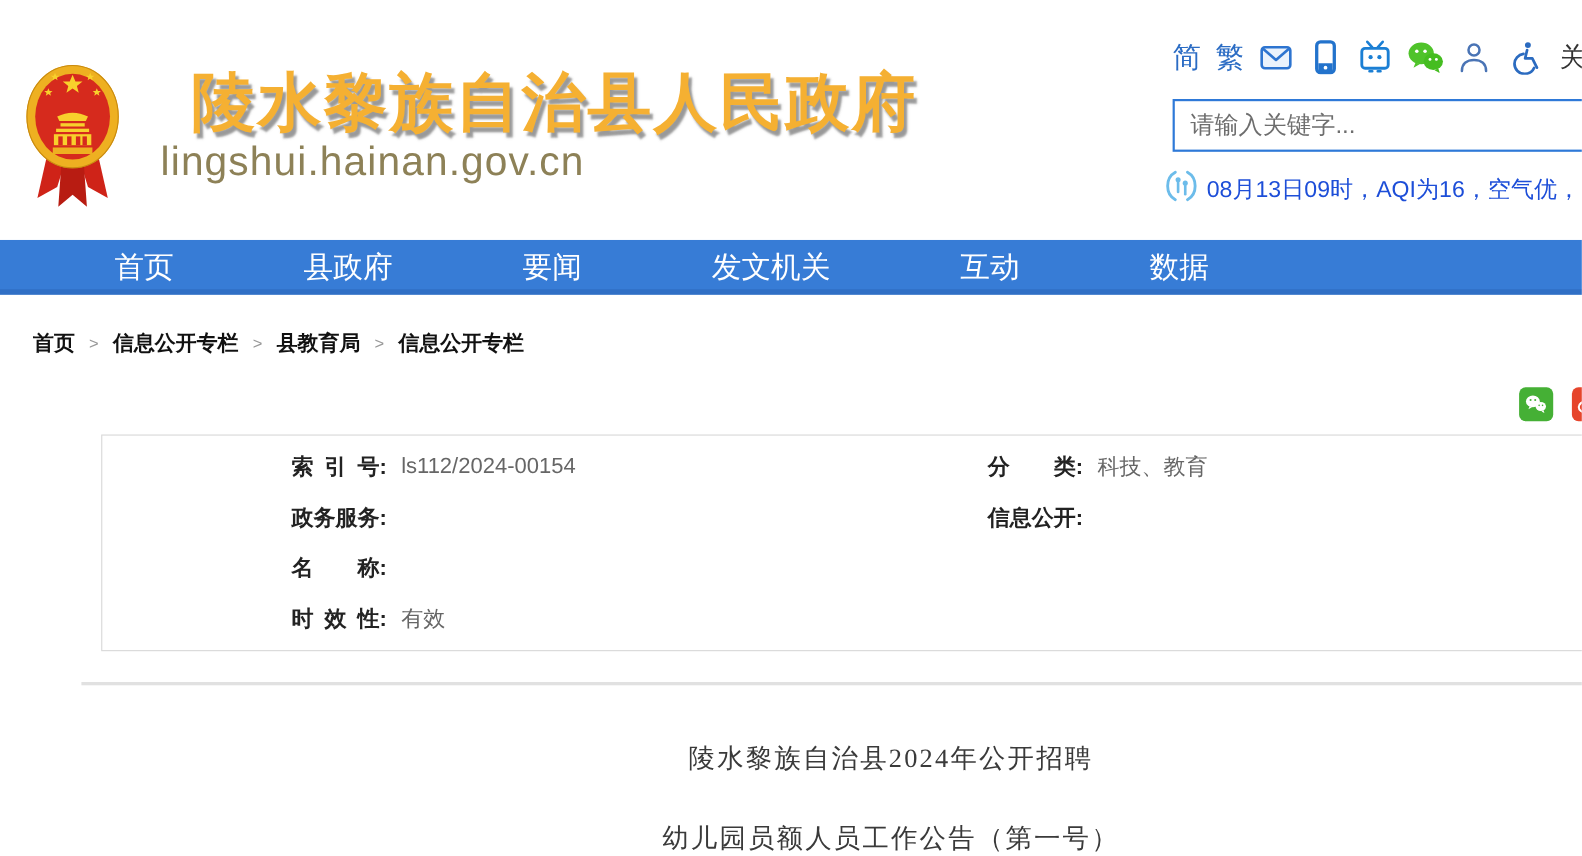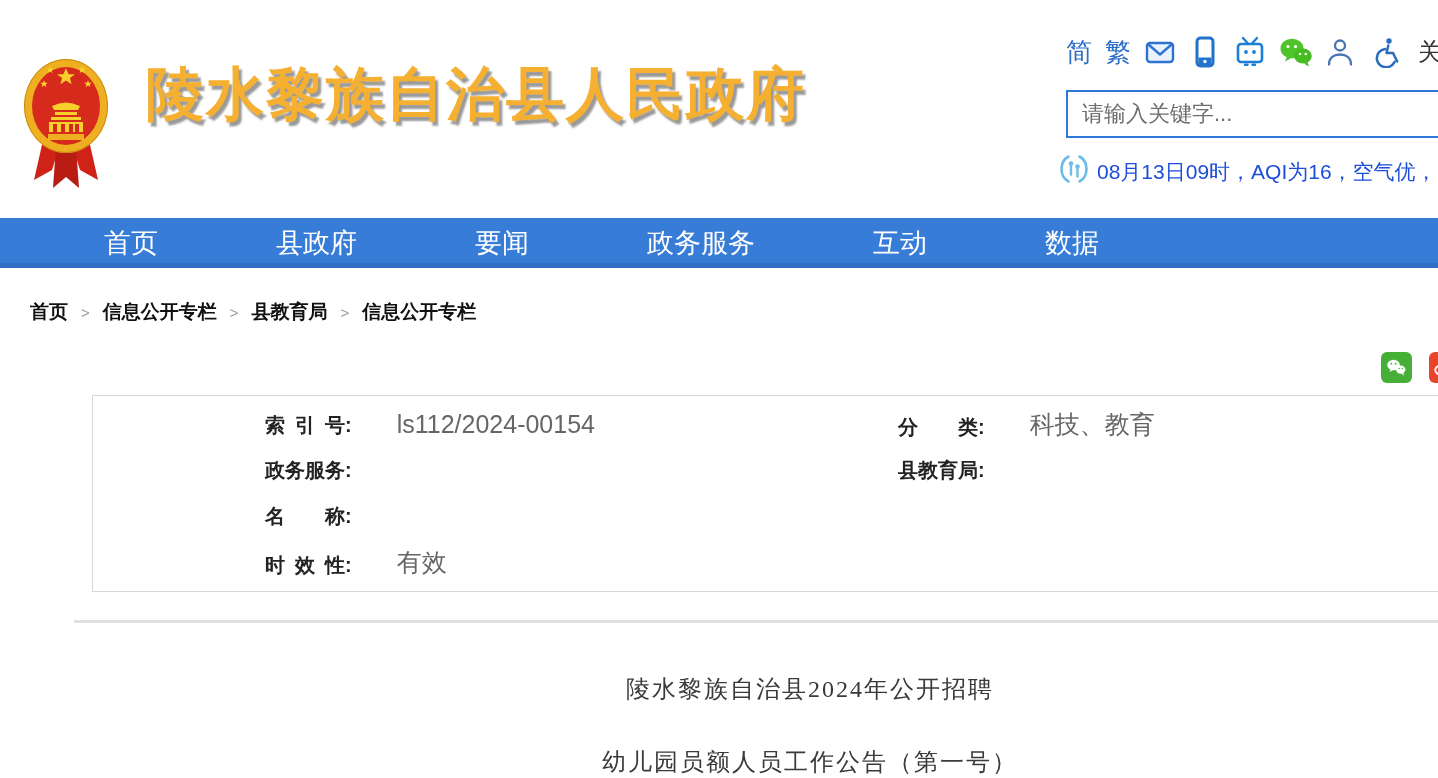--- a/index.html
+++ b/index.html
@@ -5,21 +5,21 @@
   html,body{margin:0;padding:0;}
   body{width:1438px;height:778px;overflow:hidden;background:#fff;
        font-family:"Liberation Sans","DejaVu Sans",sans-serif;}
   .wrapper{width:1620px;position:relative;}
 
   
   .site-header{position:relative;height:218px;background:#fff;}
   .emblem{position:absolute;left:22px;top:44px;}
   .brand{position:absolute;left:146px;top:62px;}
   .site-title{font-size:58px;font-weight:bold;color:#f5b032;letter-spacing:2px;
-      line-height:1.12;text-shadow:3px 4px 2px rgba(110,110,110,.7);white-space:nowrap;}
+      line-height:1.12;text-shadow:3px 4px 2px rgba(110,110,110,.7);white-space:nowrap;margin-left:28px;}
   .site-url{font-size:37px;color:#8d8157;letter-spacing:1px;line-height:1.05;margin-top:1px;}
   .tools{position:absolute;left:1066px;top:36px;display:flex;align-items:center;gap:13px;}
   .lang{font-size:26px;color:#2b6cc4;cursor:pointer;line-height:32px;}
   .tool-icon{width:32px;height:32px;display:block;cursor:pointer;}
   .care{font-size:24px;color:#333;margin-left:4px;white-space:nowrap;cursor:pointer;}
   .search-box{position:absolute;left:1066px;top:90px;width:450px;height:44px;
       border:2px solid #2e79d8;font-size:22px;padding:0 14px;color:#333;outline:none;
       font-family:inherit;border-radius:0;}
   .search-box::placeholder{color:#6e6e6e;}
   .weather{position:absolute;left:1058px;top:153px;display:flex;align-items:center;
@@ -42,23 +42,23 @@
       justify-content:center;cursor:pointer;}
   .share-wechat{background:#45b035;}
   .share-weibo{background:#e6452c;}
 
   
   .meta-table{margin:72px 0 0 92px;width:1436px;border:1px solid #d8d8d8;
       padding:5px 0 6px 0;box-sizing:border-box;background:#fff;}
   .m-row{height:46px;display:grid;grid-template-columns:633px 1fr;align-items:center;
       padding-left:172px;}
   .m-row.full{grid-template-columns:1fr;}
-  .cell{display:flex;align-items:flex-end;gap:32px;}
+  .cell{display:flex;align-items:center;}
   .lbl{font-weight:bold;font-size:20px;color:#222;white-space:pre;}
-  .val{font-size:25px;color:#666;margin-left:13px;white-space:nowrap;}
+  .val{font-size:20px;color:#666;margin-left:13px;white-space:nowrap;}
 
   .divider{margin:28px 0 0 74px;width:1470px;height:3px;background:#e1e1e1;}
 
   
   .doc-title{font-family:"Liberation Serif","DejaVu Serif",serif;font-weight:400;
       font-size:24px;color:#3a3a3a;text-align:center;letter-spacing:2px;}
   .doc-title.first{margin:50px 0 0 0;}
   .doc-title.second{margin:41px 0 0 0;}
 </style>
 </head>
@@ -91,20 +91,21 @@
         <rect x="31" y="80" width="4" height="8" fill="#d62a1d"></rect>
         <rect x="39" y="80" width="4" height="8" fill="#d62a1d"></rect>
         <rect x="47" y="80" width="4" height="8" fill="#d62a1d"></rect>
         <rect x="53" y="80" width="4" height="8" fill="#d62a1d"></rect>
         <path d="M26 90 h36 v6 h-36 z" fill="#eeb021"></path>
       </svg>
     </span>
 
     <div class="brand">
       <div class="site-title">陵水黎族自治县人民政府</div>
+      <div class="site-url">lingshui.hainan.gov.cn</div>
     </div>
 
     <div class="tools">
       <span class="lang">简</span>
       <span class="lang">繁</span>
 
       <span class="tool-icon">
         <svg width="32" height="32" viewBox="0 0 32 32">
           <rect x="3" y="7" width="26" height="19" rx="3" fill="#eaf2fc" stroke="#2d74d0" stroke-width="2.4"></rect>
           <path d="M5 9 L16 18.5 L27 9" fill="none" stroke="#2d74d0" stroke-width="2.4" stroke-linecap="round" stroke-linejoin="round"></path>
@@ -174,21 +175,21 @@
         </svg>
       </span>
       <span>08月13日09时，AQI为16，空气优，</span>
     </div>
   </header>
 
   <nav class="main-nav">
     <div class="nav-item">首页</div>
     <div class="nav-item">县政府</div>
     <div class="nav-item">要闻</div>
-    <div class="nav-item">政务服务</div>
+    <div class="nav-item">发文机关</div>
     <div class="nav-item">互动</div>
     <div class="nav-item">数据</div>
   </nav>
 
   <div class="breadcrumb">
     <span class="crumb">首页</span>
     <span class="crumb-sep">&gt;</span>
     <span class="crumb">信息公开专栏</span>
     <span class="crumb-sep">&gt;</span>
     <span class="crumb">县教育局</span>
@@ -227,21 +228,21 @@
       <div class="cell">
         <span class="lbl">分　　类:</span>
         <span class="val">科技、教育</span>
       </div>
     </div>
     <div class="m-row">
       <div class="cell">
         <span class="lbl">政务服务:</span>
       </div>
       <div class="cell">
-        <span class="lbl">县教育局:</span>
+        <span class="lbl">信息公开:</span>
       </div>
     </div>
     <div class="m-row full">
       <div class="cell">
         <span class="lbl">名　　称:</span>
       </div>
     </div>
     <div class="m-row">
       <div class="cell">
         <span class="lbl">时 效 性:</span>

